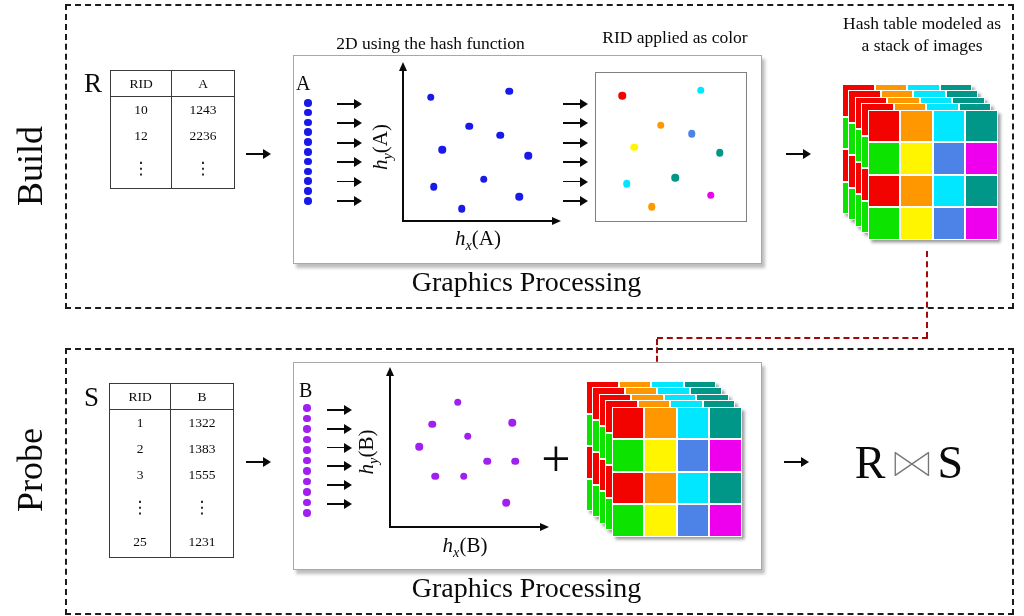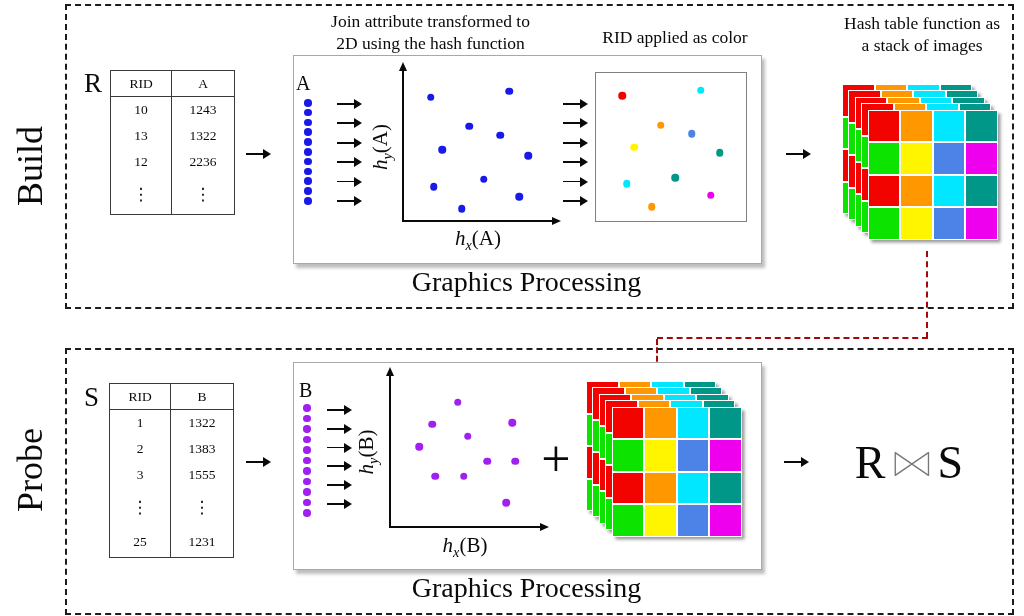--- a/index.html
+++ b/index.html
@@ -136,24 +136,20 @@
           <th>RID</th>
           <th>A</th>
         </tr>
       </thead>
       <tbody>
         <tr>
           <td>10</td>
           <td>1243</td>
         </tr>
         <tr>
-          <td>13</td>
-          <td>1322</td>
-        </tr>
-        <tr>
           <td>12</td>
           <td>2236</td>
         </tr>
         <tr class="dots-row">
           <td class="vdots">⋮</td>
           <td class="vdots">⋮</td>
         </tr>
       </tbody>
     </table>
   <div class="tbl-name" id="name-s">S</div>
@@ -200,26 +196,26 @@
       <div class="shaft"></div>
       <div class="tip"></div>
     </div>
   <div class="arrow" id="arrow-probe-out">
       <div class="shaft"></div>
       <div class="tip"></div>
     </div>
 
   <div class="gp-box" id="gp-build"></div>
   <div class="small-title" id="title-2d">
-    <span>Join attribute transformed to</span><br>
+    <br>
     <span>2D using the hash function</span>
   </div>
   <div class="small-title" id="title-rid">RID applied as color</div>
   <div class="small-title" id="title-stack">
-    <span>Hash table function as</span><br>
+    <span>Hash table modeled as</span><br>
     <span>a stack of images</span>
   </div>
 
   <div class="stream-label" id="label-a">A</div>
   <div class="dot-col" id="dots-a">
       <div class="sdot" style="top: 0px; background: rgb(26, 26, 232);"></div>
       <div class="sdot" style="top: 9.8px; background: rgb(26, 26, 232);"></div>
       <div class="sdot" style="top: 19.6px; background: rgb(26, 26, 232);"></div>
       <div class="sdot" style="top: 29.4px; background: rgb(26, 26, 232);"></div>
       <div class="sdot" style="top: 39.2px; background: rgb(26, 26, 232);"></div>

